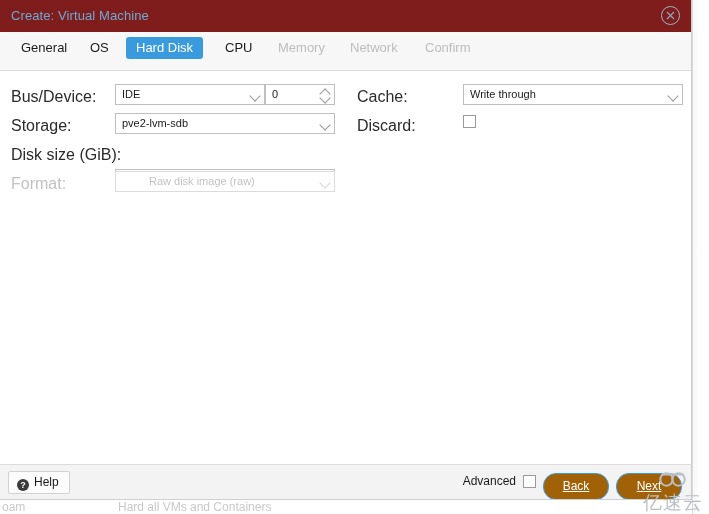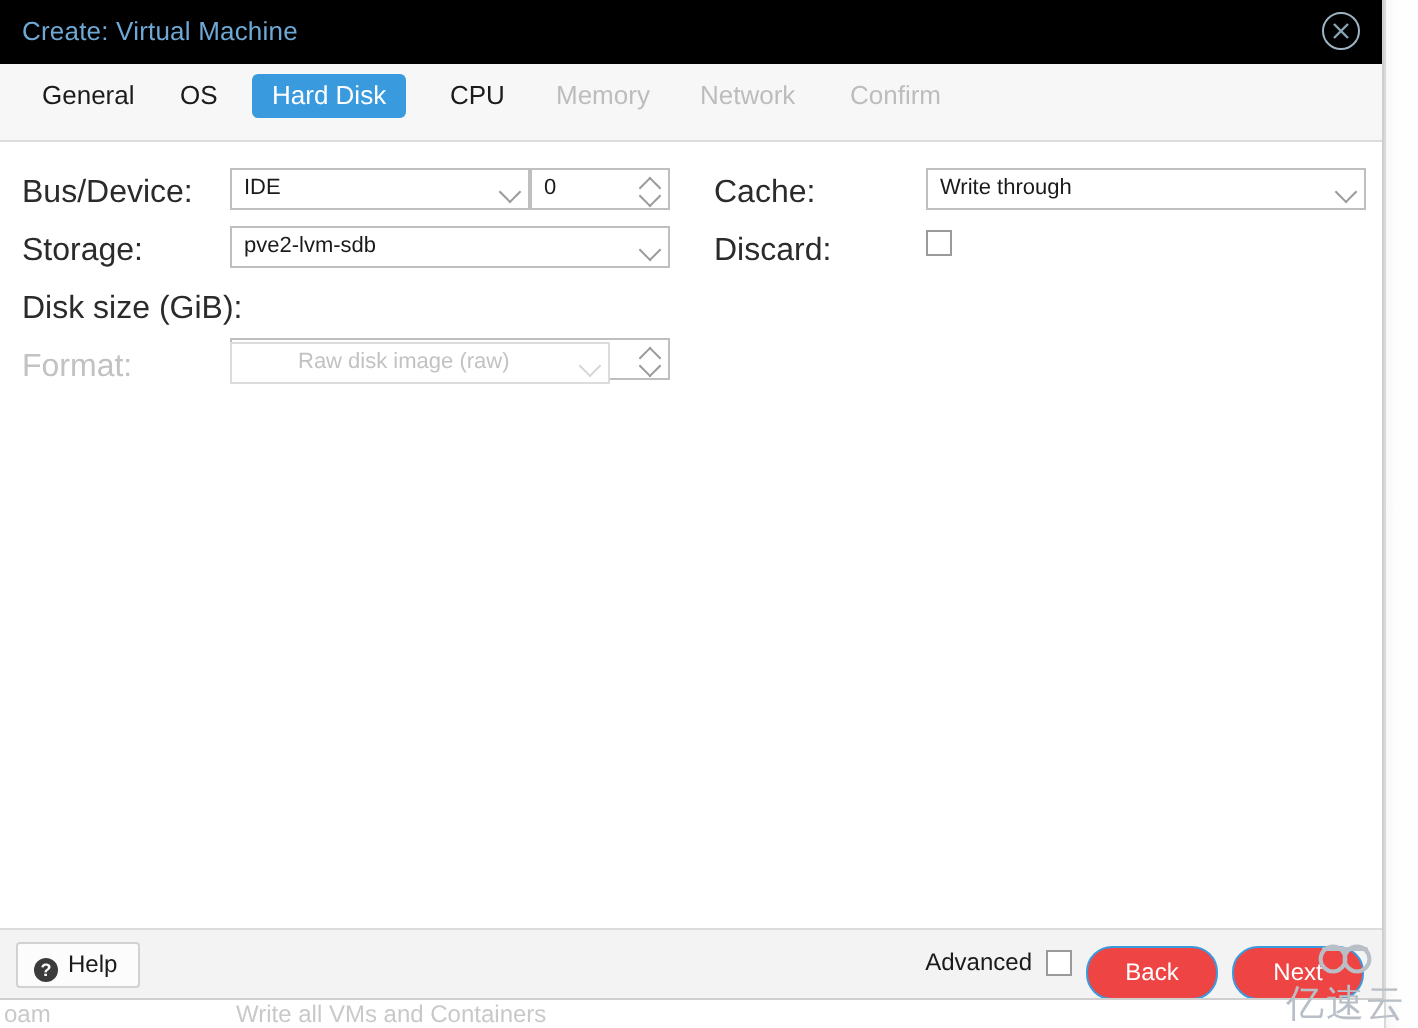--- a/index.html
+++ b/index.html
@@ -62,21 +62,21 @@
     border-right: 1px solid #cfcfcf;
     border-bottom: 1px solid #cfcfcf;
     box-sizing: border-box;
     overflow: hidden;
   }
 
   
   #dialog-header {
     position: relative;
     height: 32px;
-    background: #000000;
+    background: #7f1d1d;
   }
   #dialog-title {
     position: absolute;
     left: 11px;
     top: 8px;
     font-size: 13px;
     color: #6ea9d6;
     letter-spacing: .1px;
     white-space: nowrap;
   }
@@ -255,28 +255,29 @@
     position: absolute;
     right: 156px;
     top: 10px;
   }
   .nav-button {
     position: absolute;
     top: 8px;
     width: 66px;
     height: 27px;
     box-sizing: border-box;
-    background: #ef4444;
+    background: #a16207;
     border: 1px solid #3a9ade;
     border-radius: 13px;
     color: #ffffff;
     font-size: 12px;
     line-height: 25px;
     text-align: center;
     cursor: pointer;
+    text-decoration: underline;
   }
   #back-button { right: 83px; }
   #next-button { right: 10px; }
 
   
   #watermark {
     position: absolute;
     right: 6px;
     bottom: 2px;
     display: flex;
@@ -292,21 +293,21 @@
   }
   #watermark svg { display: block; }
 </style>
 </head>
 <body>
 
 <div id="backdrop">
   <div id="bg-right-panel"></div>
   <div id="bg-bottom-row">
     <span class="cell c1">oam</span>
-    <span class="cell c2">Write all VMs and Containers</span>
+    <span class="cell c2">Hard all VMs and Containers</span>
   </div>
 </div>
 
 <div id="dialog">
 
   <div id="dialog-header">
     <div id="dialog-title">Create: Virtual Machine</div>
     <div id="close-button">
       <svg width="17" height="17" viewBox="0 0 17 17" aria-hidden="true">
         <line x1="5" y1="5" x2="12" y2="12" stroke="#8aa4b6" stroke-width="1.2"></line>
@@ -353,21 +354,21 @@
     <div class="field-label" style="left:11px; top:75px;">Disk size (GiB):</div>
     <div class="textbox" style="left:115px; top:71px; width:220px;margin-top:27px;">
       <span>200</span>
       <span class="spin">
           <i class="up"></i>
           <i class="dn"></i>
         </span>
     </div>
 
     <div class="field-label muted" style="left:11px; top:104px;">Format:</div>
-    <div class="textbox disabled" style="left:115px; top:100px; width:190px;padding-left:33px;">
+    <div class="textbox disabled" style="left:115px; top:100px; width:220px;padding-left:33px;">
       <span>Raw disk image (raw)</span>
       <span class="trigger disabled">
           <i class="chev"></i>
         </span>
     </div>
 
     <div class="field-label" style="left:357px; top:17px;">Cache:</div>
     <div class="textbox" style="left:463px; top:13px; width:220px;">
       <span>Write through</span>
       <span class="trigger">

